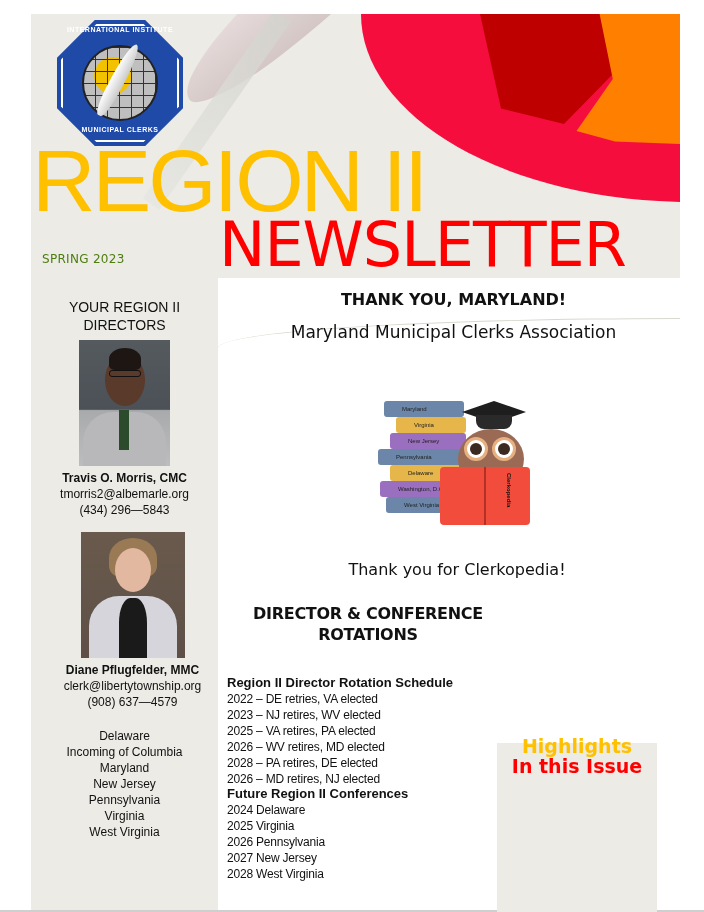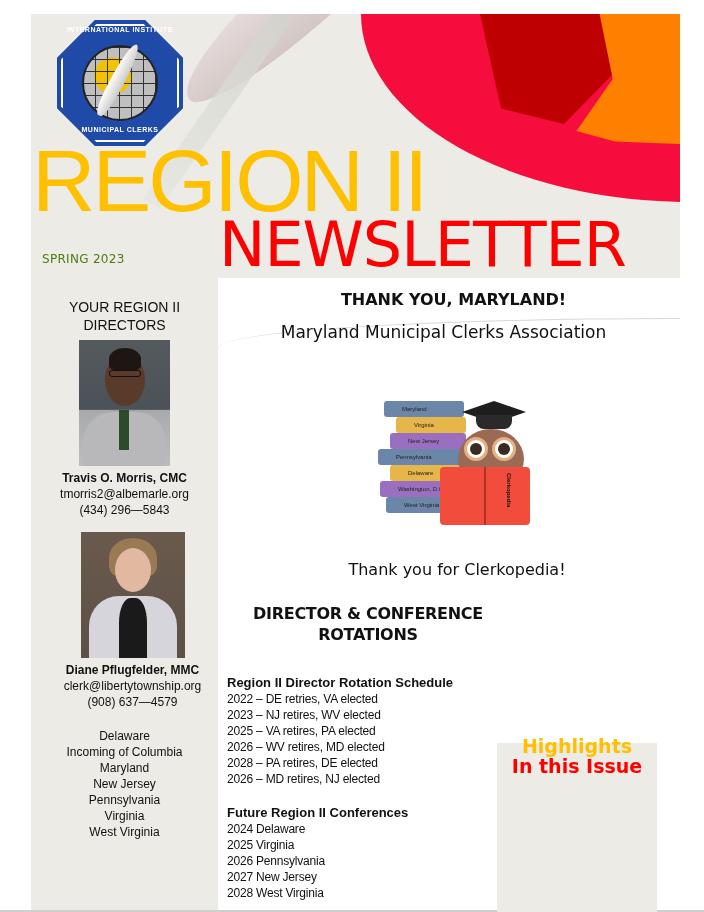--- a/index.html
+++ b/index.html
@@ -116,40 +116,40 @@
     .serving-title { font-weight: bold; font-size: 12px; line-height: 16px; }
     .serving-item { font-size: 12px; line-height: 16px; }
 
     
     .thanks-title {
       position: absolute; left: 0; top: 290px; width: 473px; left: 217px;
       text-align: center; font-family: "DejaVu Sans", sans-serif; font-weight: bold;
       font-size: 16px; color: #111;
     }
     .thanks-sub {
-      position: absolute; left: 207px; top: 322px; width: 473px; text-align: center;
+      position: absolute; left: 217px; top: 322px; width: 473px; text-align: center;
       font-family: "DejaVu Sans", sans-serif; font-size: 17px; color: #111;
     }
     .clerkopedia-img {
       position: absolute; left: 378px; top: 393px; width: 180px; height: 135px;
     }
     .book { position: absolute; height: 16px; border-radius: 3px; font-size: 6px; color: #222; padding-left: 18px; line-height: 16px; }
     .thanks-clerk {
       position: absolute; left: 217px; top: 560px; width: 480px; text-align: center;
       font-family: "DejaVu Sans", sans-serif; font-size: 16px; color: #111;
     }
     .rotations-title {
       position: absolute; left: 236px; top: 603px; width: 264px; text-align: center;
       font-family: "DejaVu Sans", sans-serif; font-weight: bold; font-size: 16px; line-height: 21px;
       color: #111; letter-spacing: -0.3px;
     }
     .schedule { position: absolute; left: 227px; top: 674px; font-family: "Liberation Sans", sans-serif; }
     .schedule h3 { font-size: 13px; font-weight: bold; line-height: 17px; }
     .schedule .row { font-size: 12px; line-height: 16px; letter-spacing: -0.2px; }
-    .conferences { position: absolute; left: 227px; top: 804px; font-family: "Liberation Sans", sans-serif; }
+    .conferences { position: absolute; left: 227px; top: 785px; font-family: "Liberation Sans", sans-serif; }
     .conferences h3 { font-size: 13px; font-weight: bold; line-height: 17px; }
     .conferences .row { font-size: 12px; line-height: 16px; letter-spacing: -0.2px; }
 
     
     .highlights {
       position: absolute; left: 497px; top: 699px; width: 160px; height: 206px;
       background: #ecebe5;
       margin-top: 44px;
     }
     .highlights .corner {

